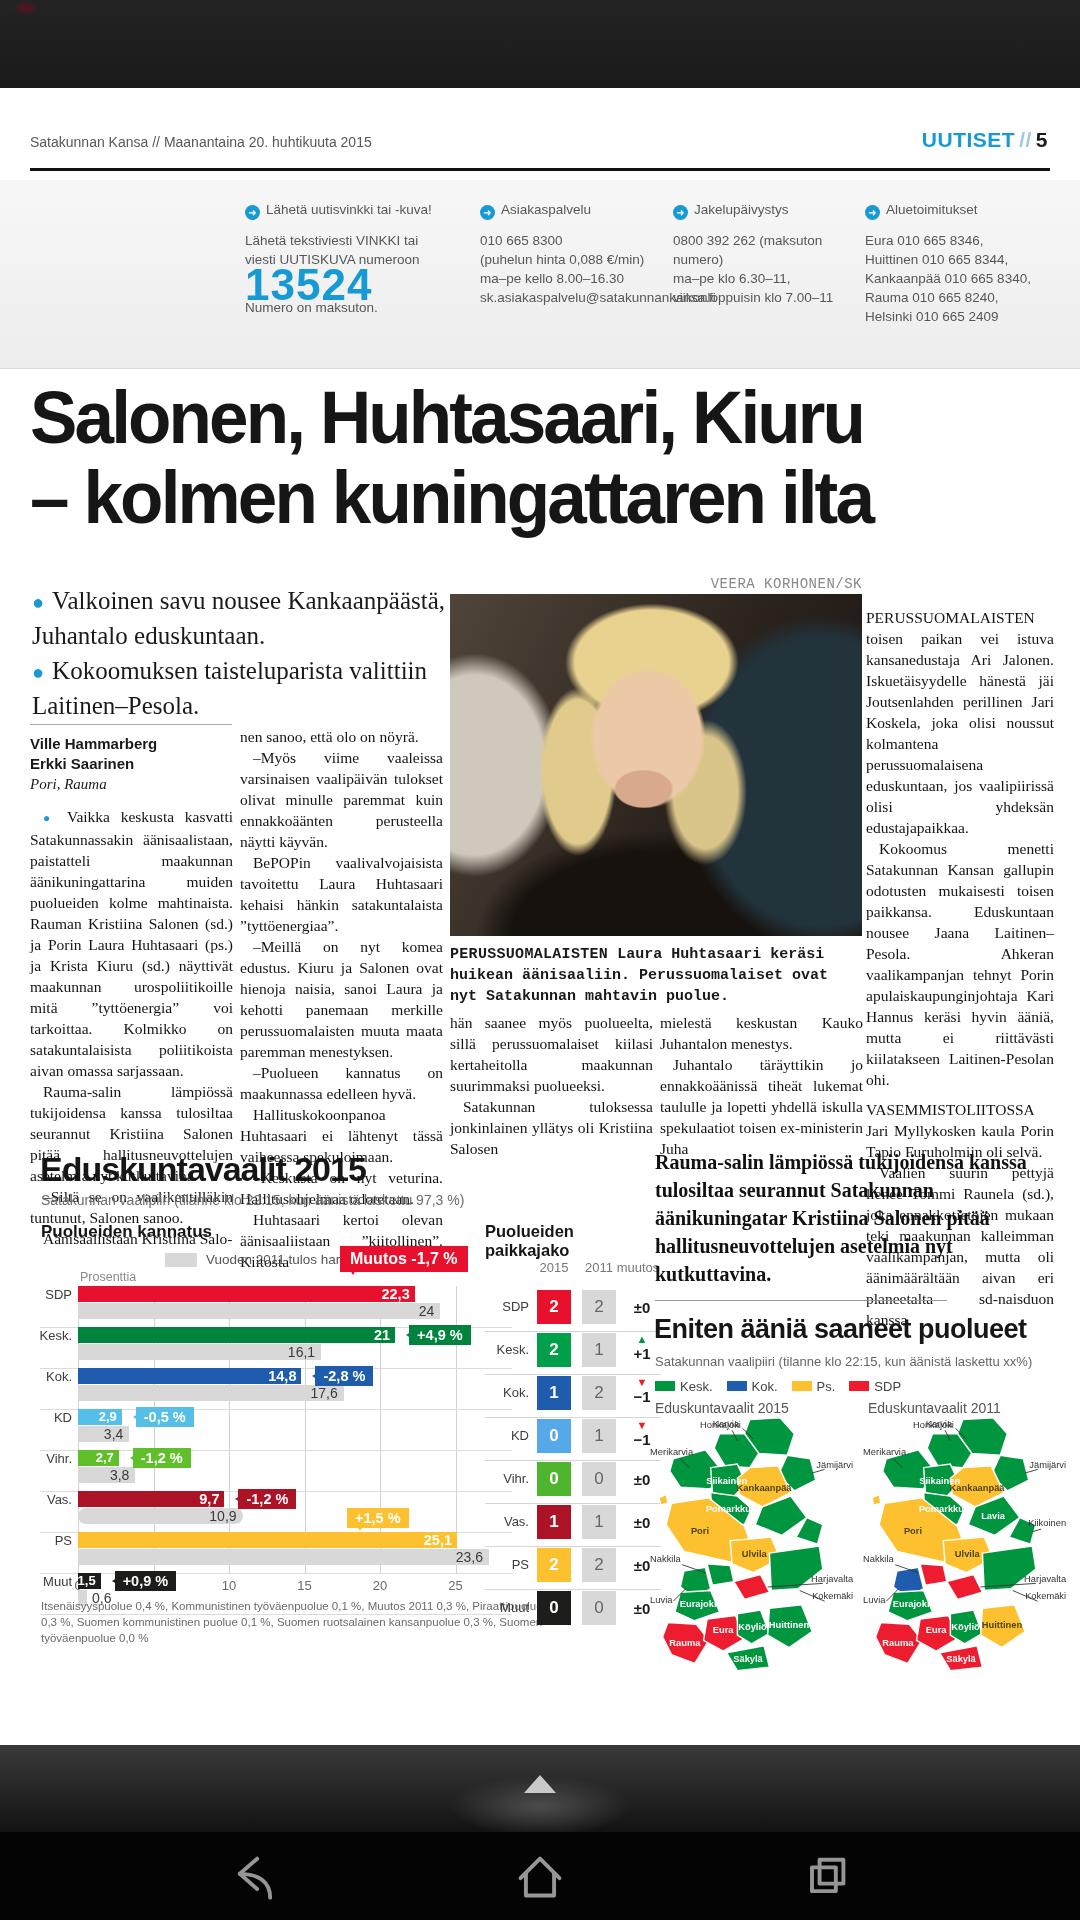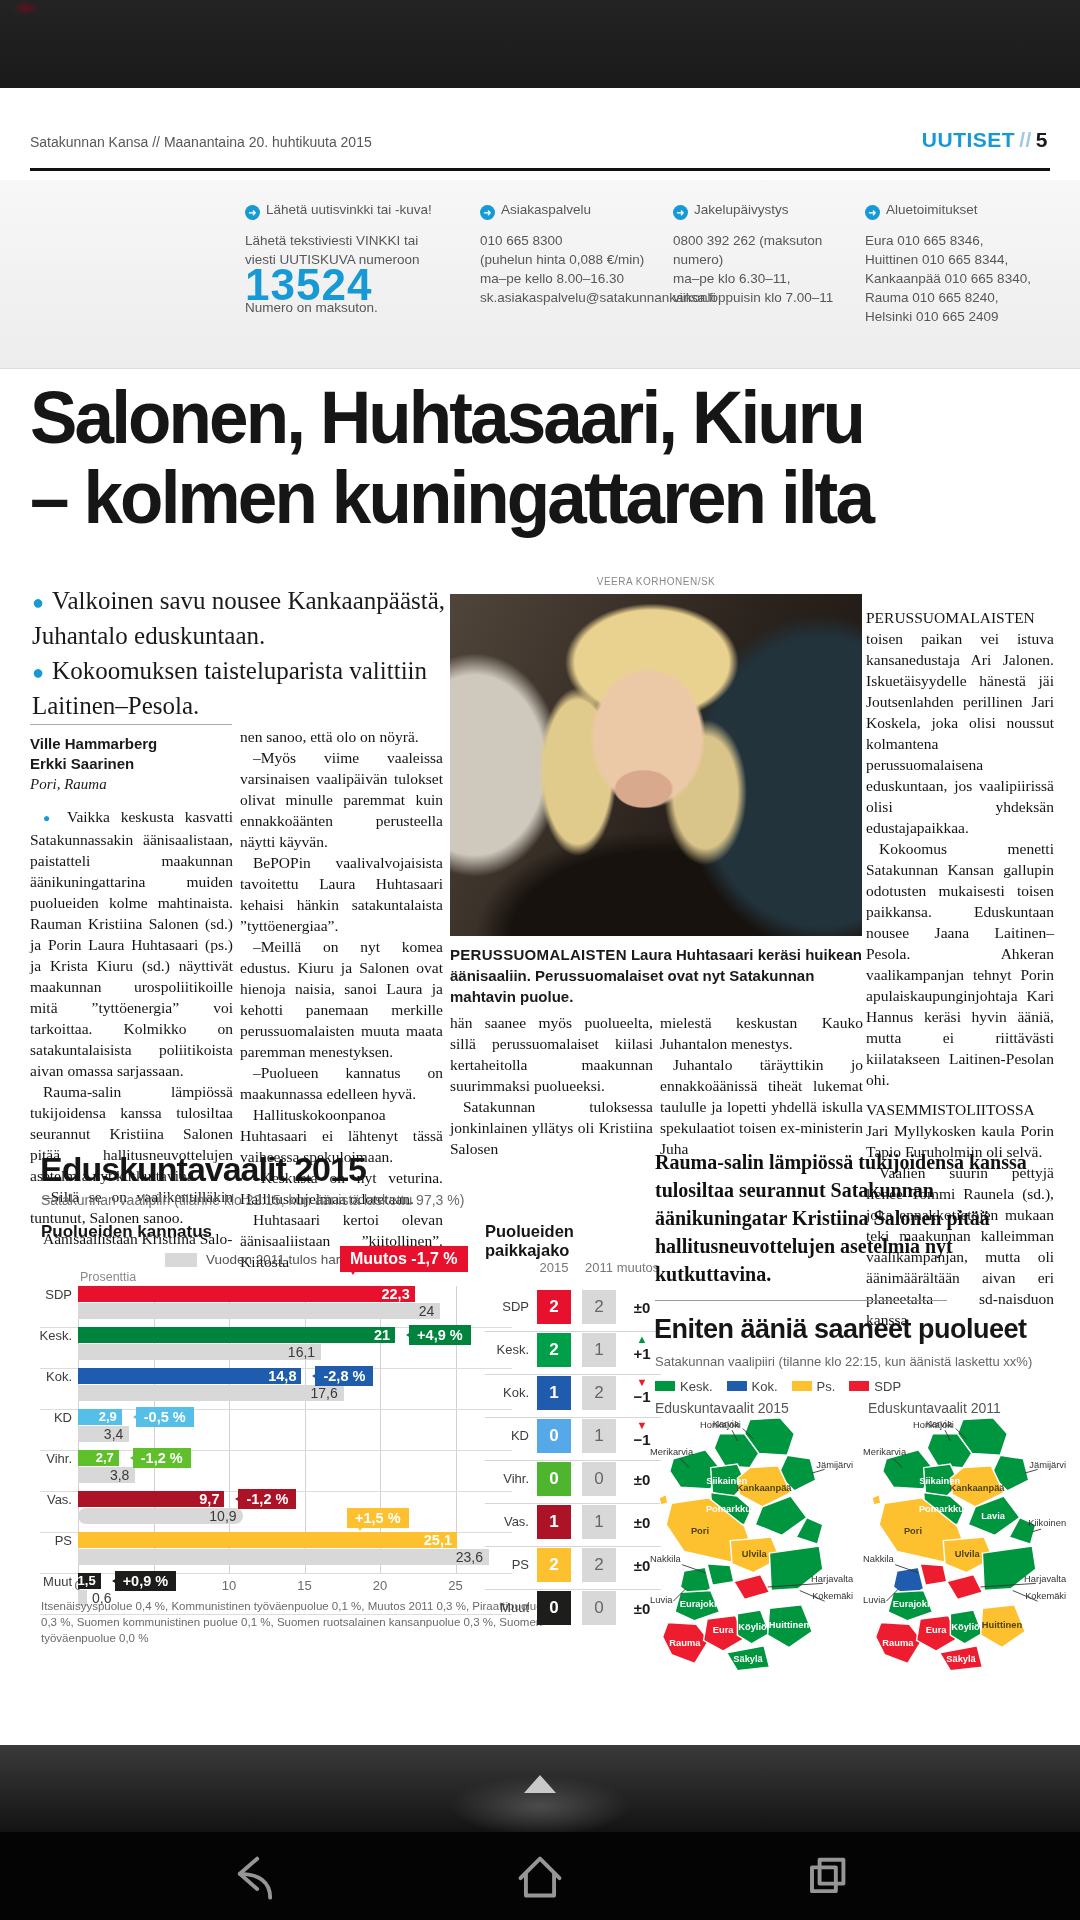--- a/index.html
+++ b/index.html
@@ -26,35 +26,35 @@
   
   .headline{position:absolute;left:30px;top:378px;width:1030px;color:#161616;
     font-weight:bold;font-size:74px;line-height:80px;letter-spacing:-3px;
     transform:scaleX(.96);transform-origin:left top;}
   
   .lead{position:absolute;left:32px;top:584px;width:428px;
     font-family:"Liberation Serif",serif;font-size:25px;line-height:33px;color:#1a1a1a;}
   .lead .dot{color:#1799d6;font-size:20px;margin-right:8px;}
   .lead p{margin:0 0 2px;}
   
-  .pcredit{position:absolute;left:450px;top:576px;width:412px;text-align:center;
-    font-size:10px;letter-spacing:.5px;color:#888;}
+  .pcredit{position:absolute;left:450px;top:576px;width:412px;text-align:right;
+    font-size:14px;letter-spacing:.5px;color:#888;font-family:Liberation Mono, monospace;}
   .photo{position:absolute;left:450px;top:594px;width:412px;height:342px;
     background:
      radial-gradient(46px 30px at 47% 57%,#d8a98c 0 60%,transparent 65%),
      radial-gradient(92px 112px at 48% 42%,#ecc9a6 0 58%,transparent 63%),
      radial-gradient(140px 95px at 49% 20%,#e9d28f 0 55%,transparent 62%),
      radial-gradient(70px 150px at 31% 52%,#e0cb8c 0 48%,transparent 56%),
      radial-gradient(80px 140px at 62% 58%,#d9c489 0 40%,transparent 52%),
      radial-gradient(200px 240px at 90% 55%,#22333c 0 60%,transparent 70%),
      radial-gradient(140px 180px at 6% 50%,#cfc9bd 0 50%,transparent 62%),
      radial-gradient(240px 140px at 50% 100%,#17120e 0 60%,transparent 75%),
      linear-gradient(115deg,#50453a,#2b231d 55%,#191311);}
   .caption{position:absolute;left:450px;top:944px;width:412px;font-size:15px;line-height:21px;
-    font-weight:bold;color:#1a1a1a;}
+    font-weight:bold;color:#1a1a1a;font-family:Liberation Mono, monospace;}
   .caption .cl{font-weight:bold;letter-spacing:.3px;}
   
   .byline{position:absolute;left:30px;top:724px;width:202px;border-top:1px solid #aaa;padding-top:9px;}
   .byline .bn{font-size:15px;font-weight:bold;color:#1a1a1a;line-height:20px;}
   .byline .bp{font-family:"Liberation Serif",serif;font-style:italic;font-size:15px;color:#1a1a1a;margin-top:2px;}
   .col{position:absolute;width:203px;font-family:"Liberation Serif",serif;
     font-size:15.5px;line-height:21px;color:#141414;text-align:justify;}
   .col p{margin:0;text-indent:13px;}
   .col p.nind{text-indent:0;}
   .col p.gap{margin-top:9px;}

